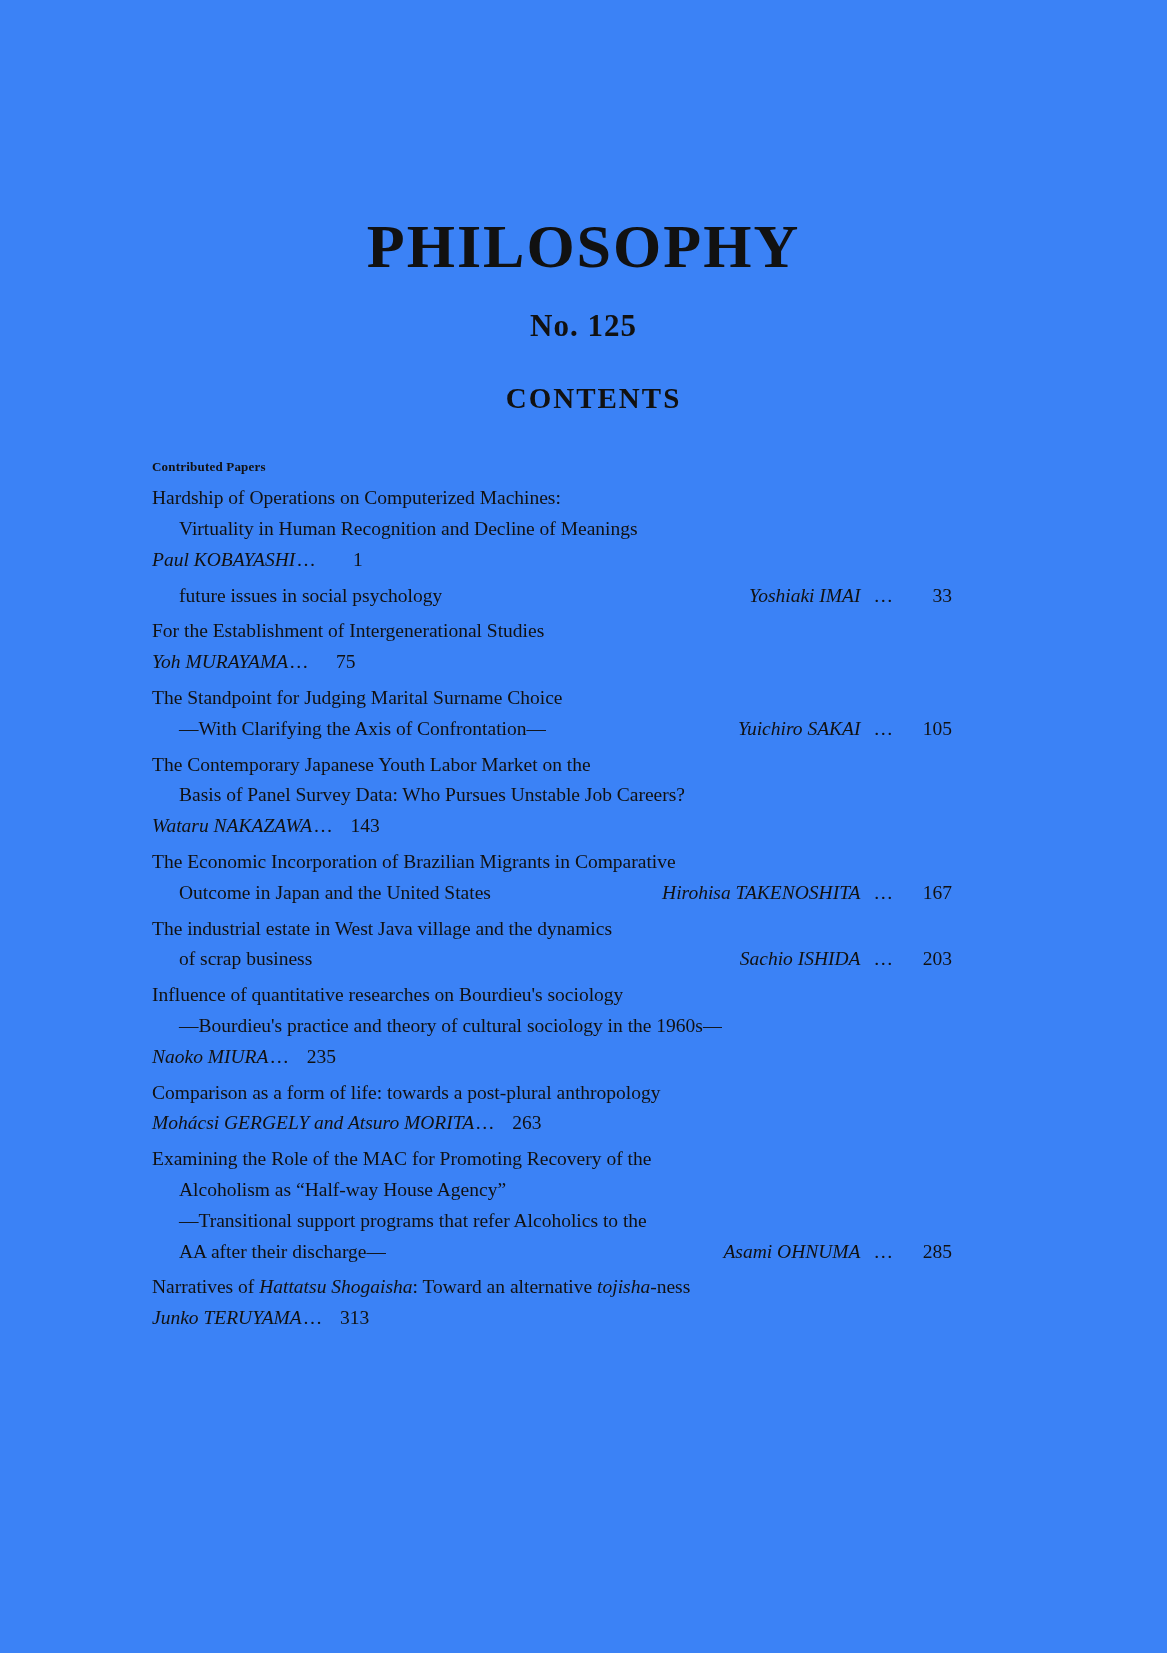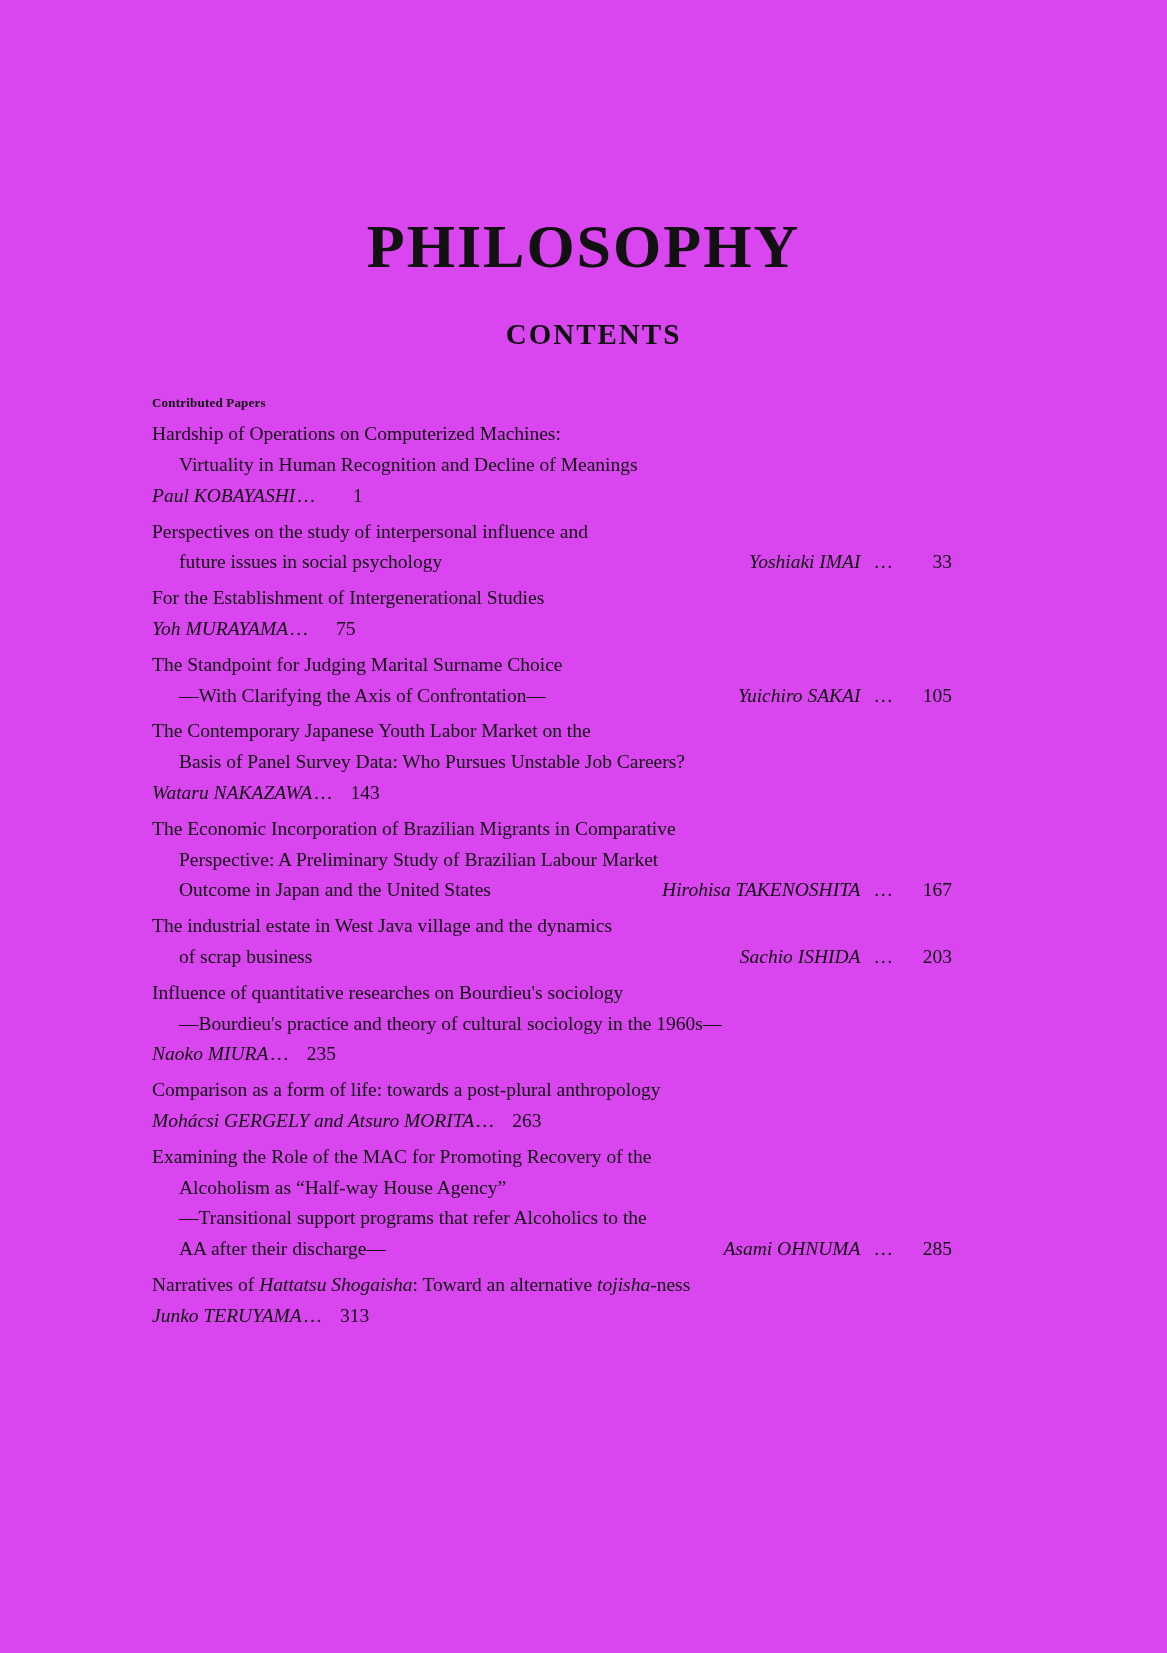--- a/index.html
+++ b/index.html
@@ -5,21 +5,21 @@
   html, body {
     margin: 0;
     padding: 0;
     background: #ffffff;
   }
   .page {
     position: relative;
     width: 1167px;
     height: 1653px;
     margin: 0 auto;
-    background: #d946ef;
+    background: #3b82f6;
     font-family: "Liberation Serif", serif;
     color: #111111;
     overflow: hidden;
   }
   .journal-title {
     text-align: center;
     font-size: 62px;
     font-weight: bold;
     letter-spacing: 2px;
     margin-top: 212px;
@@ -100,42 +100,40 @@
     white-space: nowrap;
   }
   em.it { font-style: italic; }
 </style>
 </head>
 <body>
 
 <div class="page">
 
   <div class="journal-title">PHILOSOPHY</div>
+  <div class="issue-number">No.  125</div>
   <div class="contents-heading">CONTENTS</div>
 
   <div class="toc">
     <div class="section-heading">Contributed Papers</div>
     <div id="entries">
         <div class="entry">
           <div class="line">
             <span class="title-part">Hardship of Operations on Computerized Machines:</span>
           </div>
           <div class="line indent">
             <span class="title-part">Virtuality in Human Recognition and Decline of Meanings</span>
           </div>
           <div class="author-only-line">
             <span class="author">Paul KOBAYASHI</span>
             <span class="leader">…</span>
             <span class="pagenum">1</span>
           </div>
         </div>
         <div class="entry">
-          <div class="line">
-            <span class="title-part">Perspectives on the study of interpersonal influence and</span>
-          </div>
           <div class="line indent">
             <span class="title-part">future issues in social psychology</span>
             <span class="author-block">
               <span class="author">Yoshiaki IMAI</span>
               <span class="leader">…</span>
               <span class="pagenum">33</span>
             </span>
           </div>
         </div>
         <div class="entry">
@@ -170,23 +168,20 @@
           </div>
           <div class="author-only-line">
             <span class="author">Wataru NAKAZAWA</span>
             <span class="leader">…</span>
             <span class="pagenum">143</span>
           </div>
         </div>
         <div class="entry">
           <div class="line">
             <span class="title-part">The Economic Incorporation of Brazilian Migrants in Comparative</span>
-          </div>
-          <div class="line indent">
-            <span class="title-part">Perspective: A Preliminary Study of Brazilian Labour Market</span>
           </div>
           <div class="line indent">
             <span class="title-part">Outcome in Japan and the United States</span>
             <span class="author-block">
               <span class="author">Hirohisa TAKENOSHITA</span>
               <span class="leader">…</span>
               <span class="pagenum">167</span>
             </span>
           </div>
         </div>

